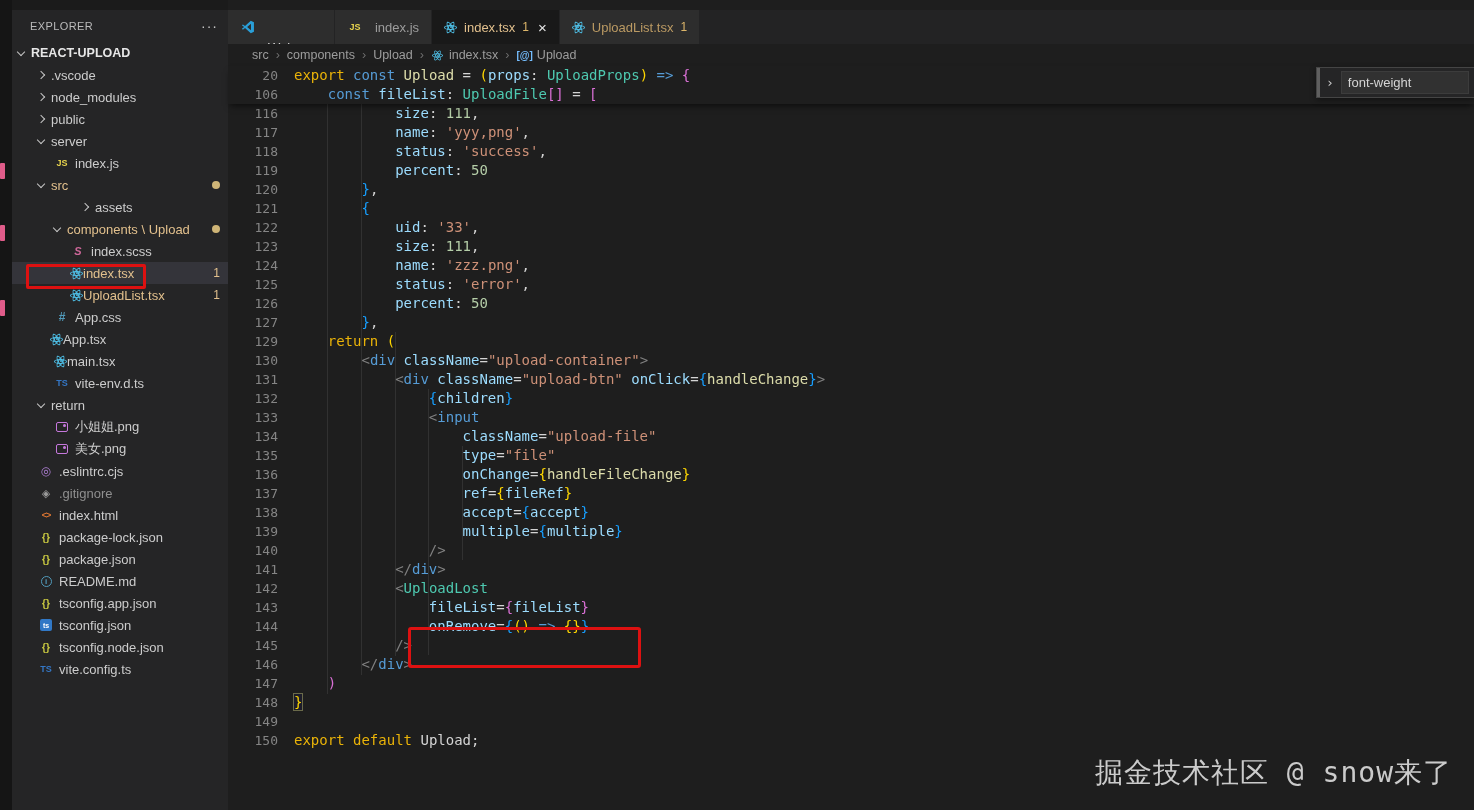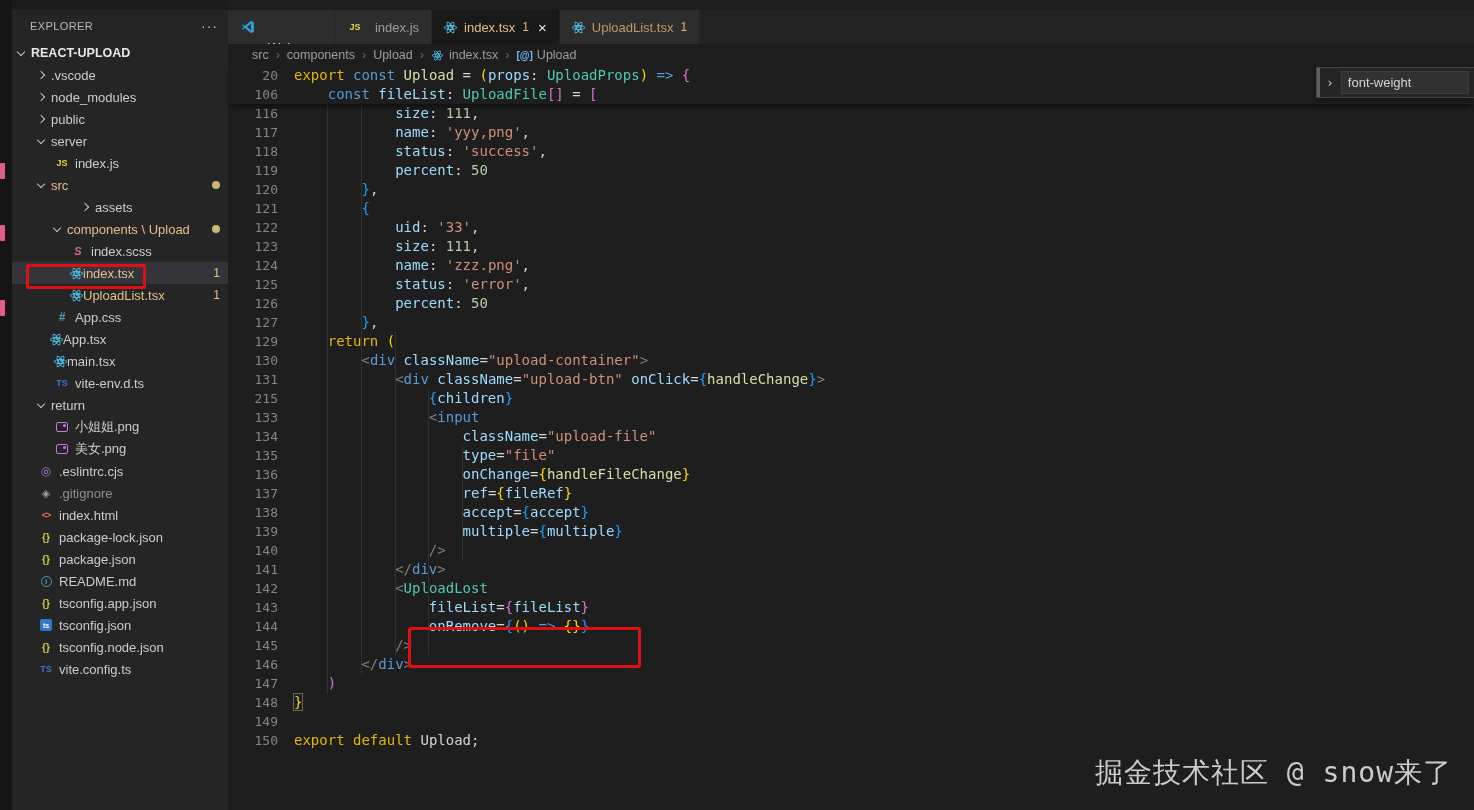--- a/index.html
+++ b/index.html
@@ -427,21 +427,21 @@
         </div>
         <div class="cl">
           <span class="ln">130</span>
           <span class="ct"><span class="tk-p">        </span><span class="tk-a">&lt;</span><span class="tk-c">div</span><span class="tk-p"> </span><span class="tk-v">className</span><span class="tk-p">=</span><span class="tk-s">"upload-container"</span><span class="tk-a">&gt;</span></span>
         </div>
         <div class="cl">
           <span class="ln">131</span>
           <span class="ct"><span class="tk-p">            </span><span class="tk-a">&lt;</span><span class="tk-c">div</span><span class="tk-p"> </span><span class="tk-v">className</span><span class="tk-p">=</span><span class="tk-s">"upload-btn"</span><span class="tk-p"> </span><span class="tk-v">onClick</span><span class="tk-p">=</span><span class="tk-b">{</span><span class="tk-f">handleChange</span><span class="tk-b">}</span><span class="tk-a">&gt;</span></span>
         </div>
         <div class="cl">
-          <span class="ln">215</span>
+          <span class="ln">132</span>
           <span class="ct"><span class="tk-p">                </span><span class="tk-b">{</span><span class="tk-v">children</span><span class="tk-b">}</span></span>
         </div>
         <div class="cl">
           <span class="ln">133</span>
           <span class="ct"><span class="tk-p">                </span><span class="tk-a">&lt;</span><span class="tk-c">input</span></span>
         </div>
         <div class="cl">
           <span class="ln">134</span>
           <span class="ct"><span class="tk-p">                    </span><span class="tk-v">className</span><span class="tk-p">=</span><span class="tk-s">"upload-file"</span></span>
         </div>

